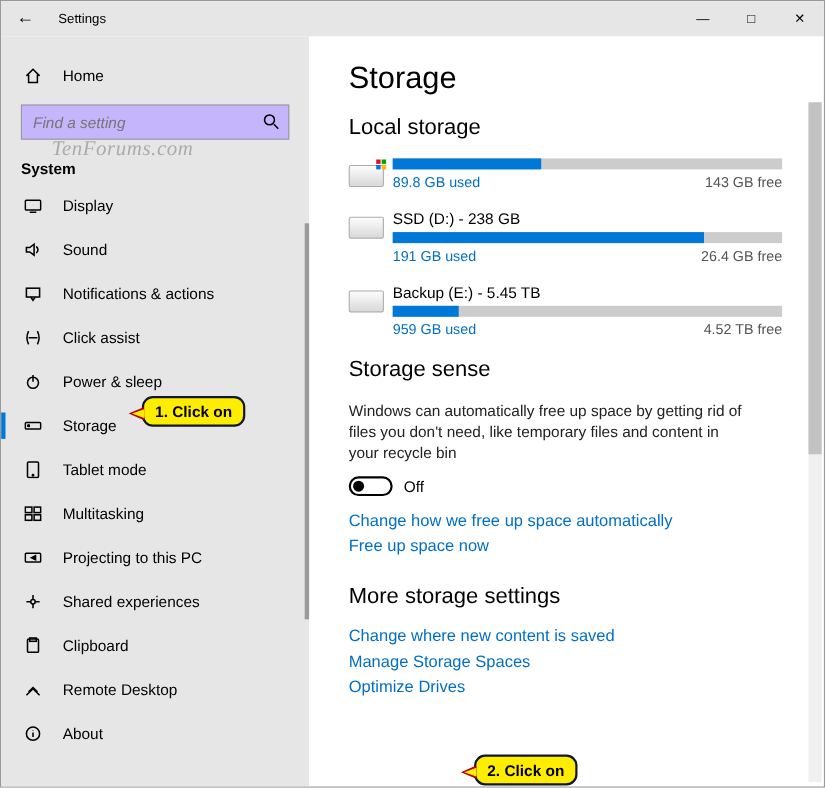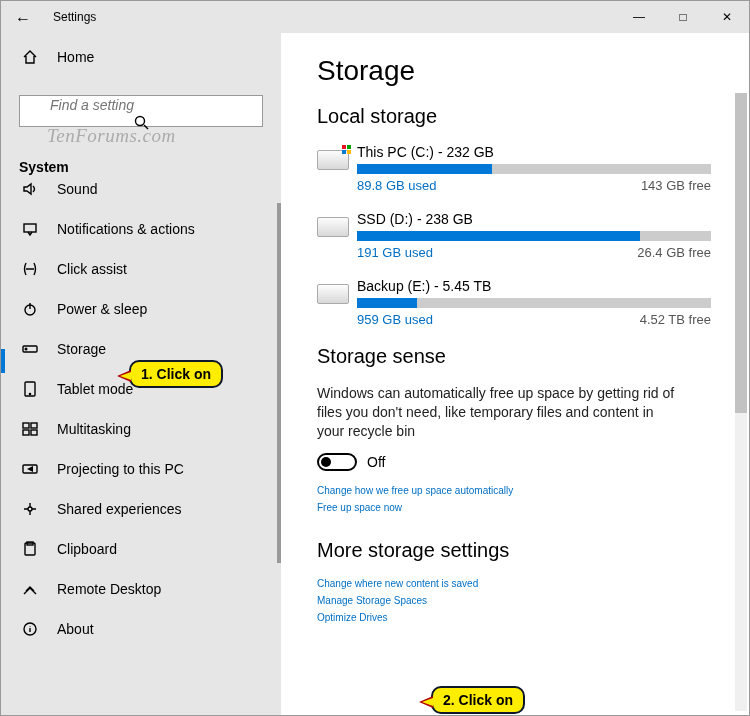--- a/index.html
+++ b/index.html
@@ -64,21 +64,21 @@
     left: 46px;
     font-family: Georgia, "Times New Roman", serif;
     font-style: italic;
     font-size: 19px;
     color: rgba(100,100,100,0.45);
     pointer-events: none;
     letter-spacing: 0.5px;
   }
   .home-row, .nav-item {
     display: flex;
-    align-items: flex-start;
+    align-items: center;
     height: 40px;
     padding-left: 18px;
     cursor: default;
     position: relative;
   }
   .nav-item .nav-icon, .home-row .nav-icon {
     width: 22px;
     display: flex;
     justify-content: center;
     align-items: center;
@@ -92,28 +92,27 @@
   .nav-item.selected::before {
     content: "";
     position: absolute;
     left: 0;
     top: 8px;
     bottom: 8px;
     width: 4px;
     background: #0078d7;
   }
   .search-wrap {
-    margin: 6px 18px 24px 18px;
+    margin: 6px 18px 10px 18px;
     border: 1px solid #999;
-    background: #ffffff;
+    background: #c4b5fd;
     height: 32px;
     display: flex;
     align-items: center;
     padding: 0 8px;
-    flex-direction: column;
   }
   .search-wrap input {
     flex: 1;
     border: none;
     background: transparent;
     font-size: 14px;
     color: #666;
     outline: none;
     font-style: italic;
   }
@@ -236,21 +235,21 @@
     content: "";
     position: absolute;
     left: 2px; top: 2px;
     width: 10px; height: 10px;
     background: #000;
     border-radius: 50%;
   }
   .toggle-label { font-size: 14px; }
   .link {
     color: #006fc5;
-    font-size: 10px;
+    font-size: 15px;
     margin: 6px 0;
     display: block;
   }
   .callout {
     position: absolute;
     background: #ffed00;
     border: 2px solid #0f172a;
     border-radius: 10px;
     padding: 4px 10px;
     font-weight: 700;
@@ -321,20 +320,29 @@
             <path d="M11 11 L15 15"></path>
           </svg>
       </span>
     </div>
 
     <div class="section-label">System</div>
 
     <div class="nav-item">
       <span class="nav-icon">
           <svg class="ico" viewBox="0 0 16 16">
+            <rect x="1" y="3" width="14" height="9" rx="1"></rect>
+            <path d="M5 14 H11"></path>
+          </svg>
+        </span>
+      <span class="nav-label">Display</span>
+    </div>
+    <div class="nav-item">
+      <span class="nav-icon">
+          <svg class="ico" viewBox="0 0 16 16">
             <path d="M2 6 H5 L9 3 V13 L5 10 H2 Z"></path>
             <path d="M11 5 Q14 8 11 11"></path>
           </svg>
         </span>
       <span class="nav-label">Sound</span>
     </div>
     <div class="nav-item">
       <span class="nav-icon">
           <svg class="ico" viewBox="0 0 16 16">
             <rect x="2" y="3" width="12" height="8"></rect>
@@ -447,21 +455,20 @@
     <h1 class="page-title">Storage</h1>
 
     <h2 class="subhead">Local storage</h2>
 
     <div id="drives">
         <div class="drive-row">
           <div class="drive-icon">
             <div class="dbox windows"></div>
           </div>
           <div class="drive-info">
-            <div class="drive-name">This PC (C:) - 232 GB</div>
             <div class="bar">
               <div class="bar-fill" style="width:38%"></div>
             </div>
             <div class="drive-sub">
               <span class="used">89.8 GB used</span>
               <span class="free">143 GB free</span>
             </div>
           </div>
         </div>
         <div class="drive-row">

